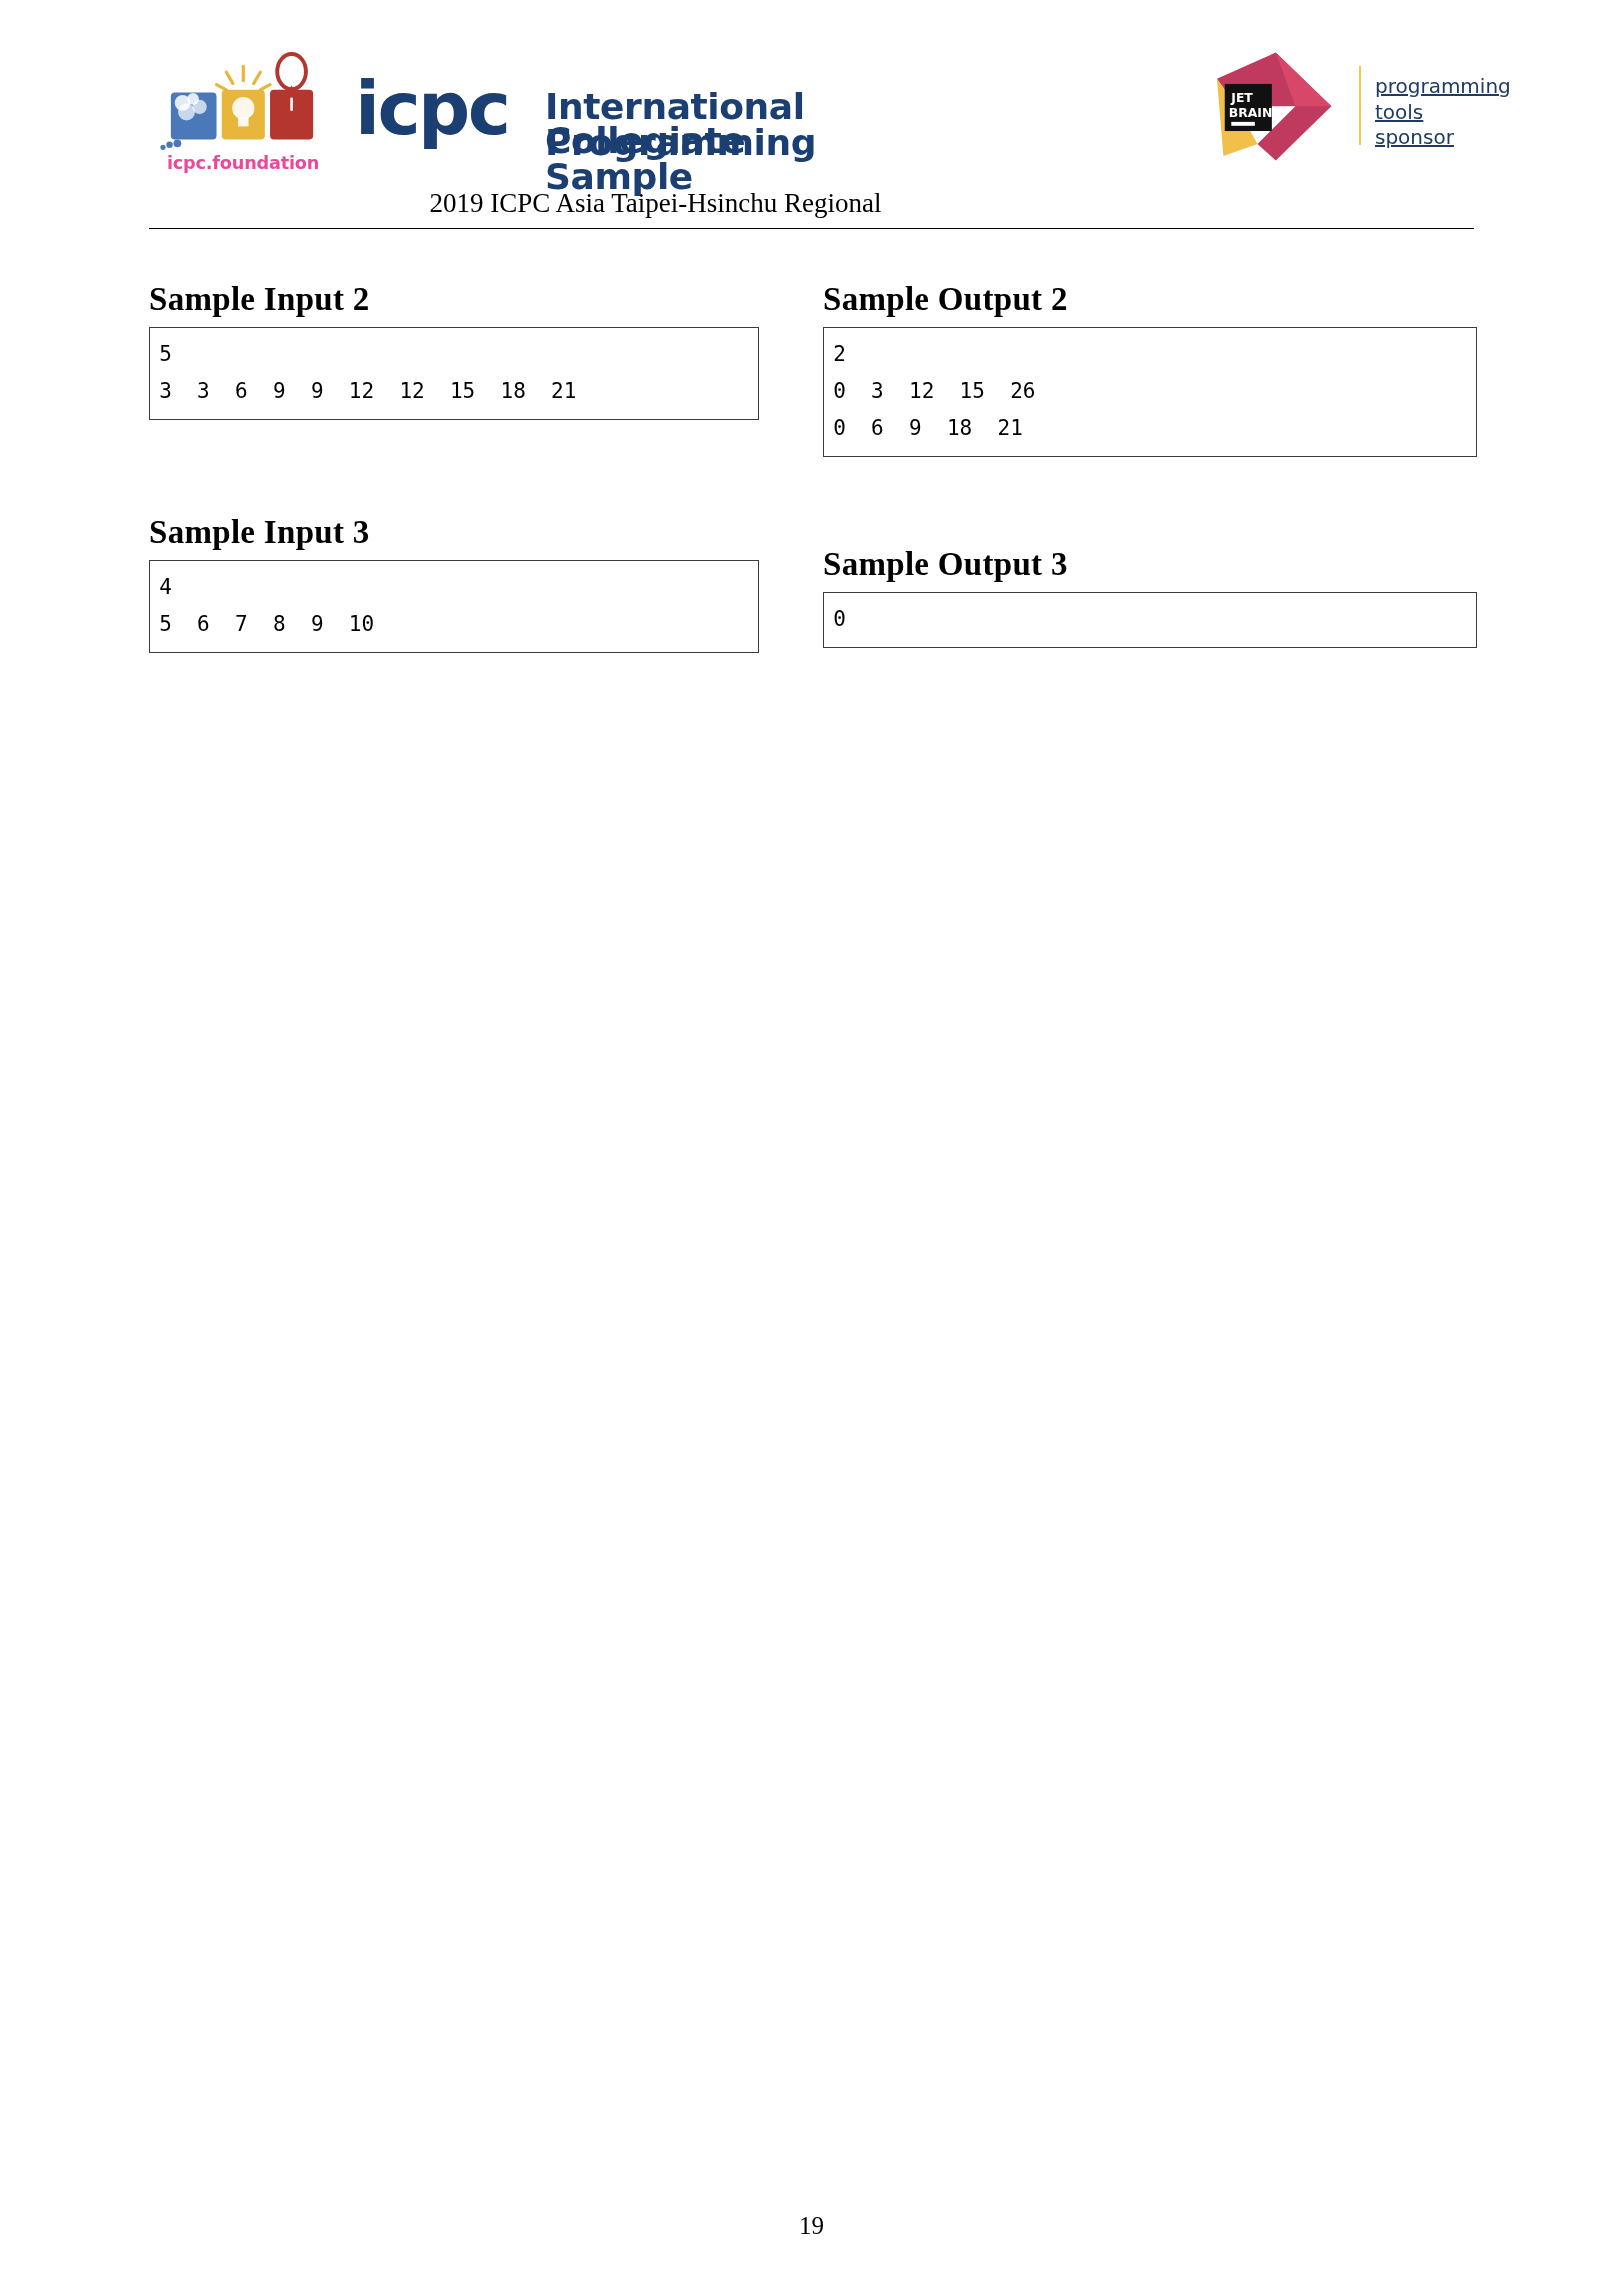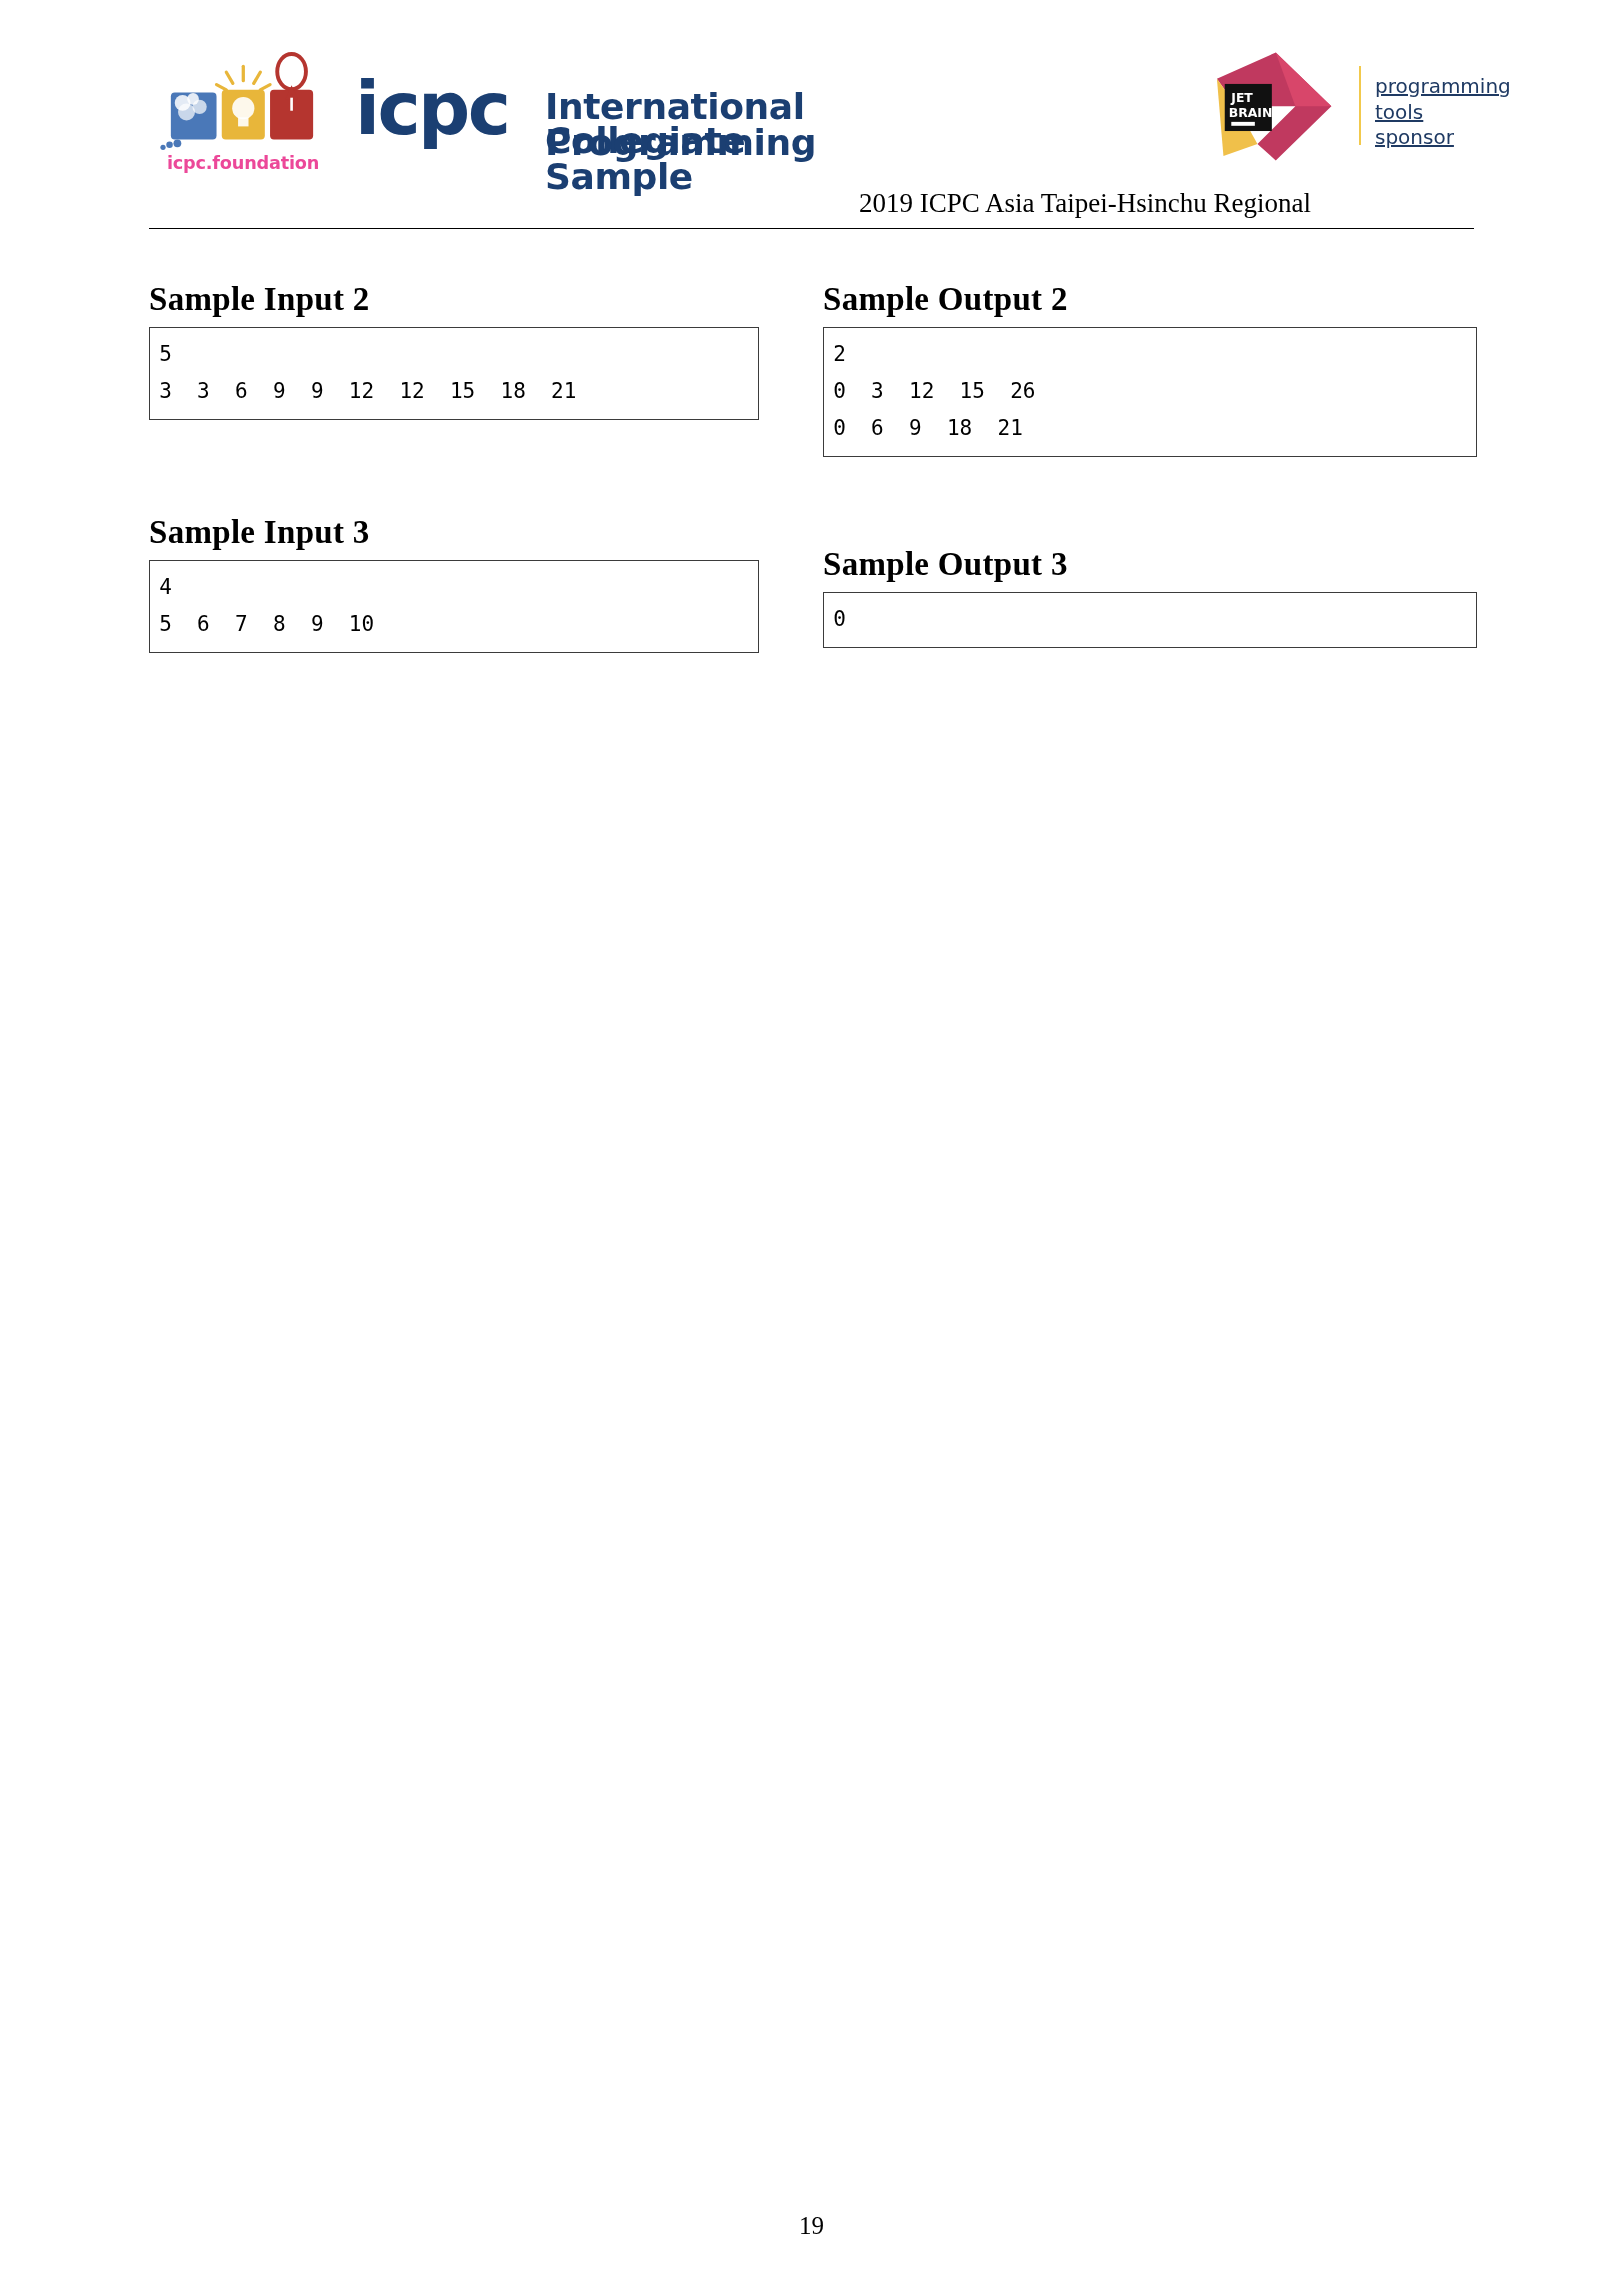--- a/index.html
+++ b/index.html
@@ -119,21 +119,21 @@
     text-decoration: underline;
   }
   .sponsor-text-1 { top: 27.5px; }
   .sponsor-text-2 { top: 54px; }
 
   .header-title {
     position: absolute;
     left: 0;
     top: 188px;
     width: 1311px;
-    text-align: right;
+    text-align: center;
     font-family: "Liberation Serif", serif;
     font-size: 27px;
     color: #000000;
   }
 
   .header-rule {
     position: absolute;
     left: 149px;
     top: 228px;
     width: 1325px;

